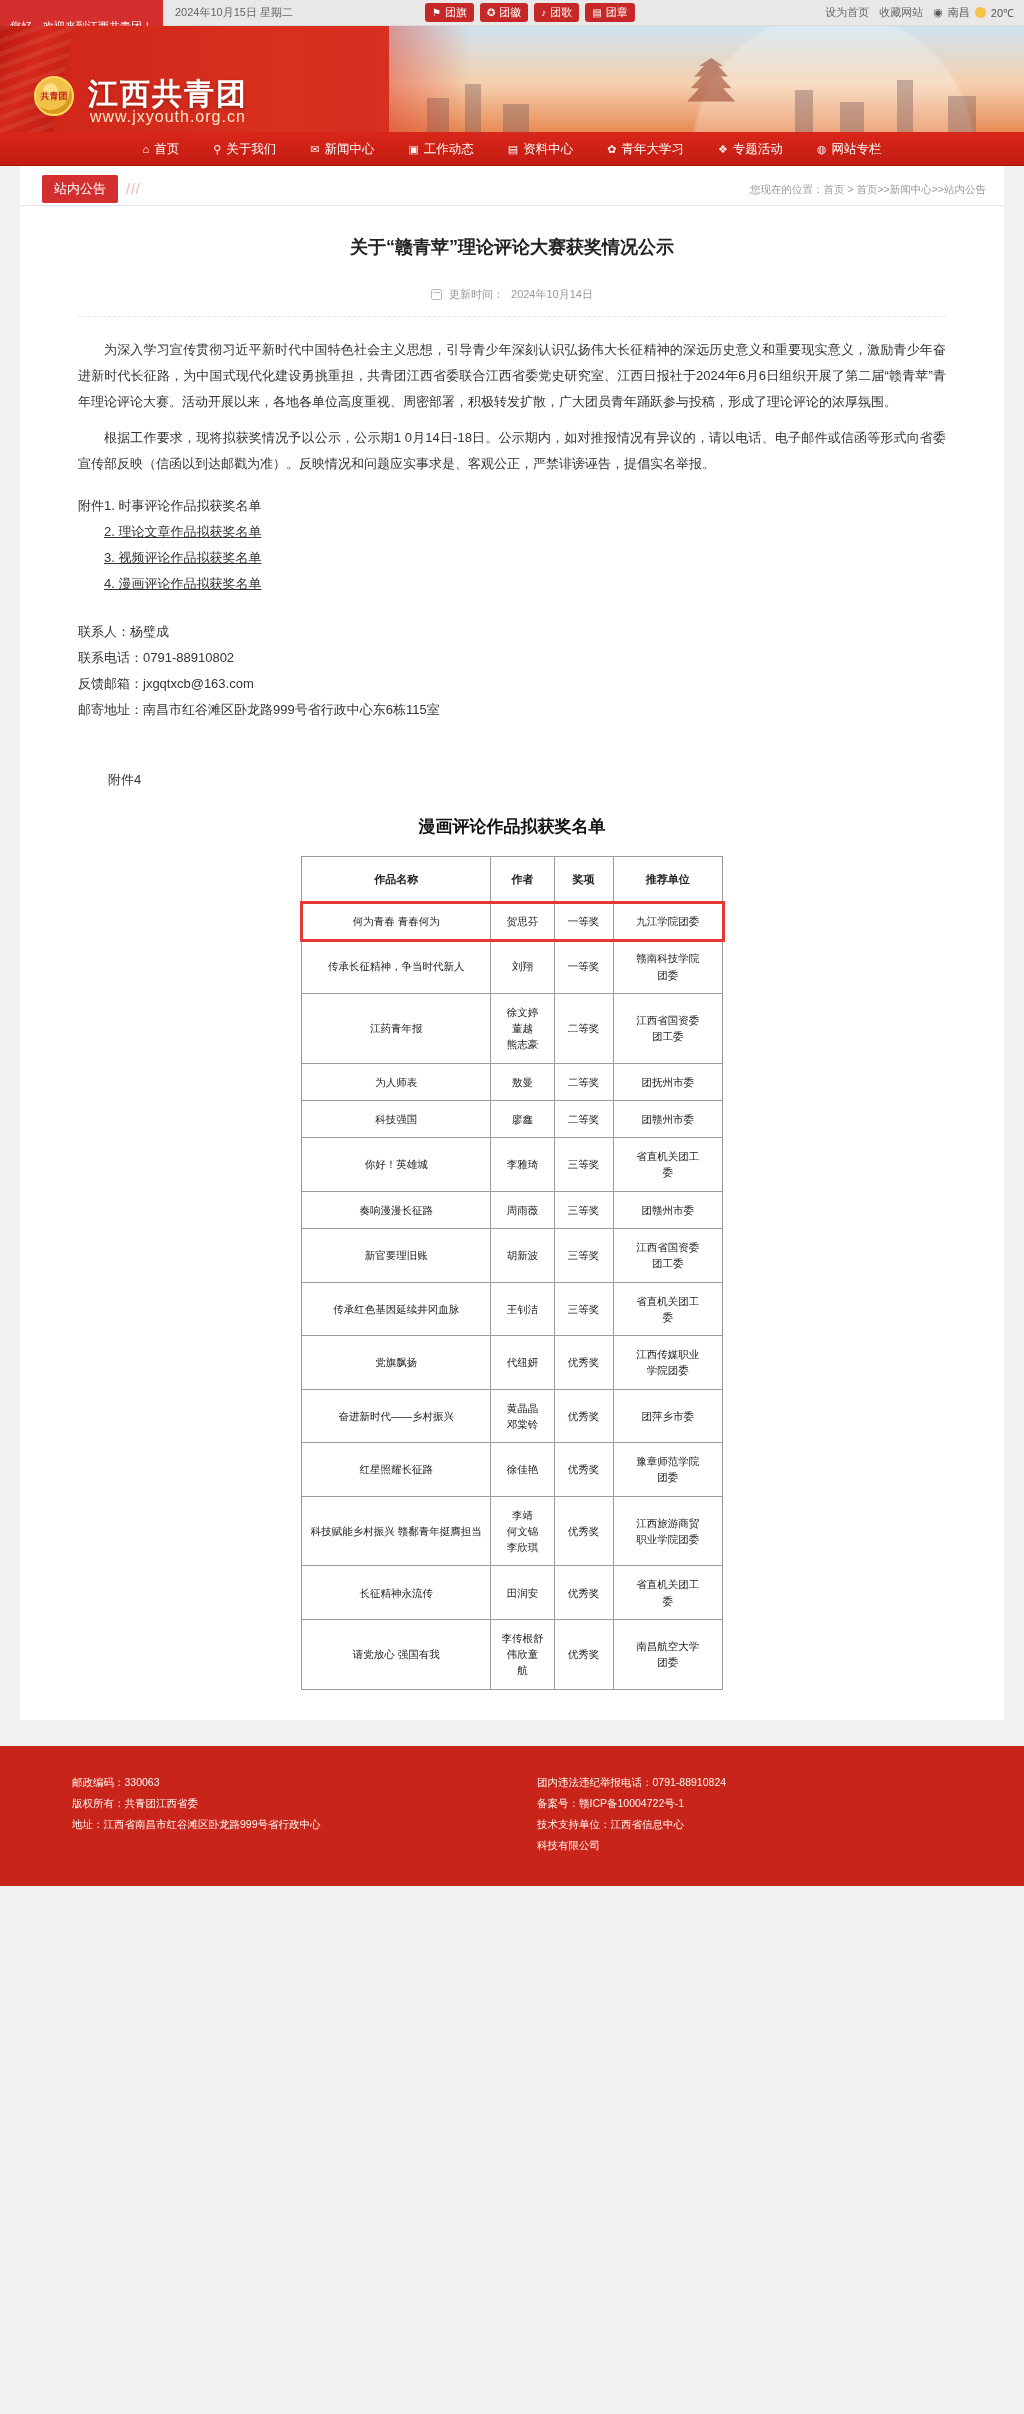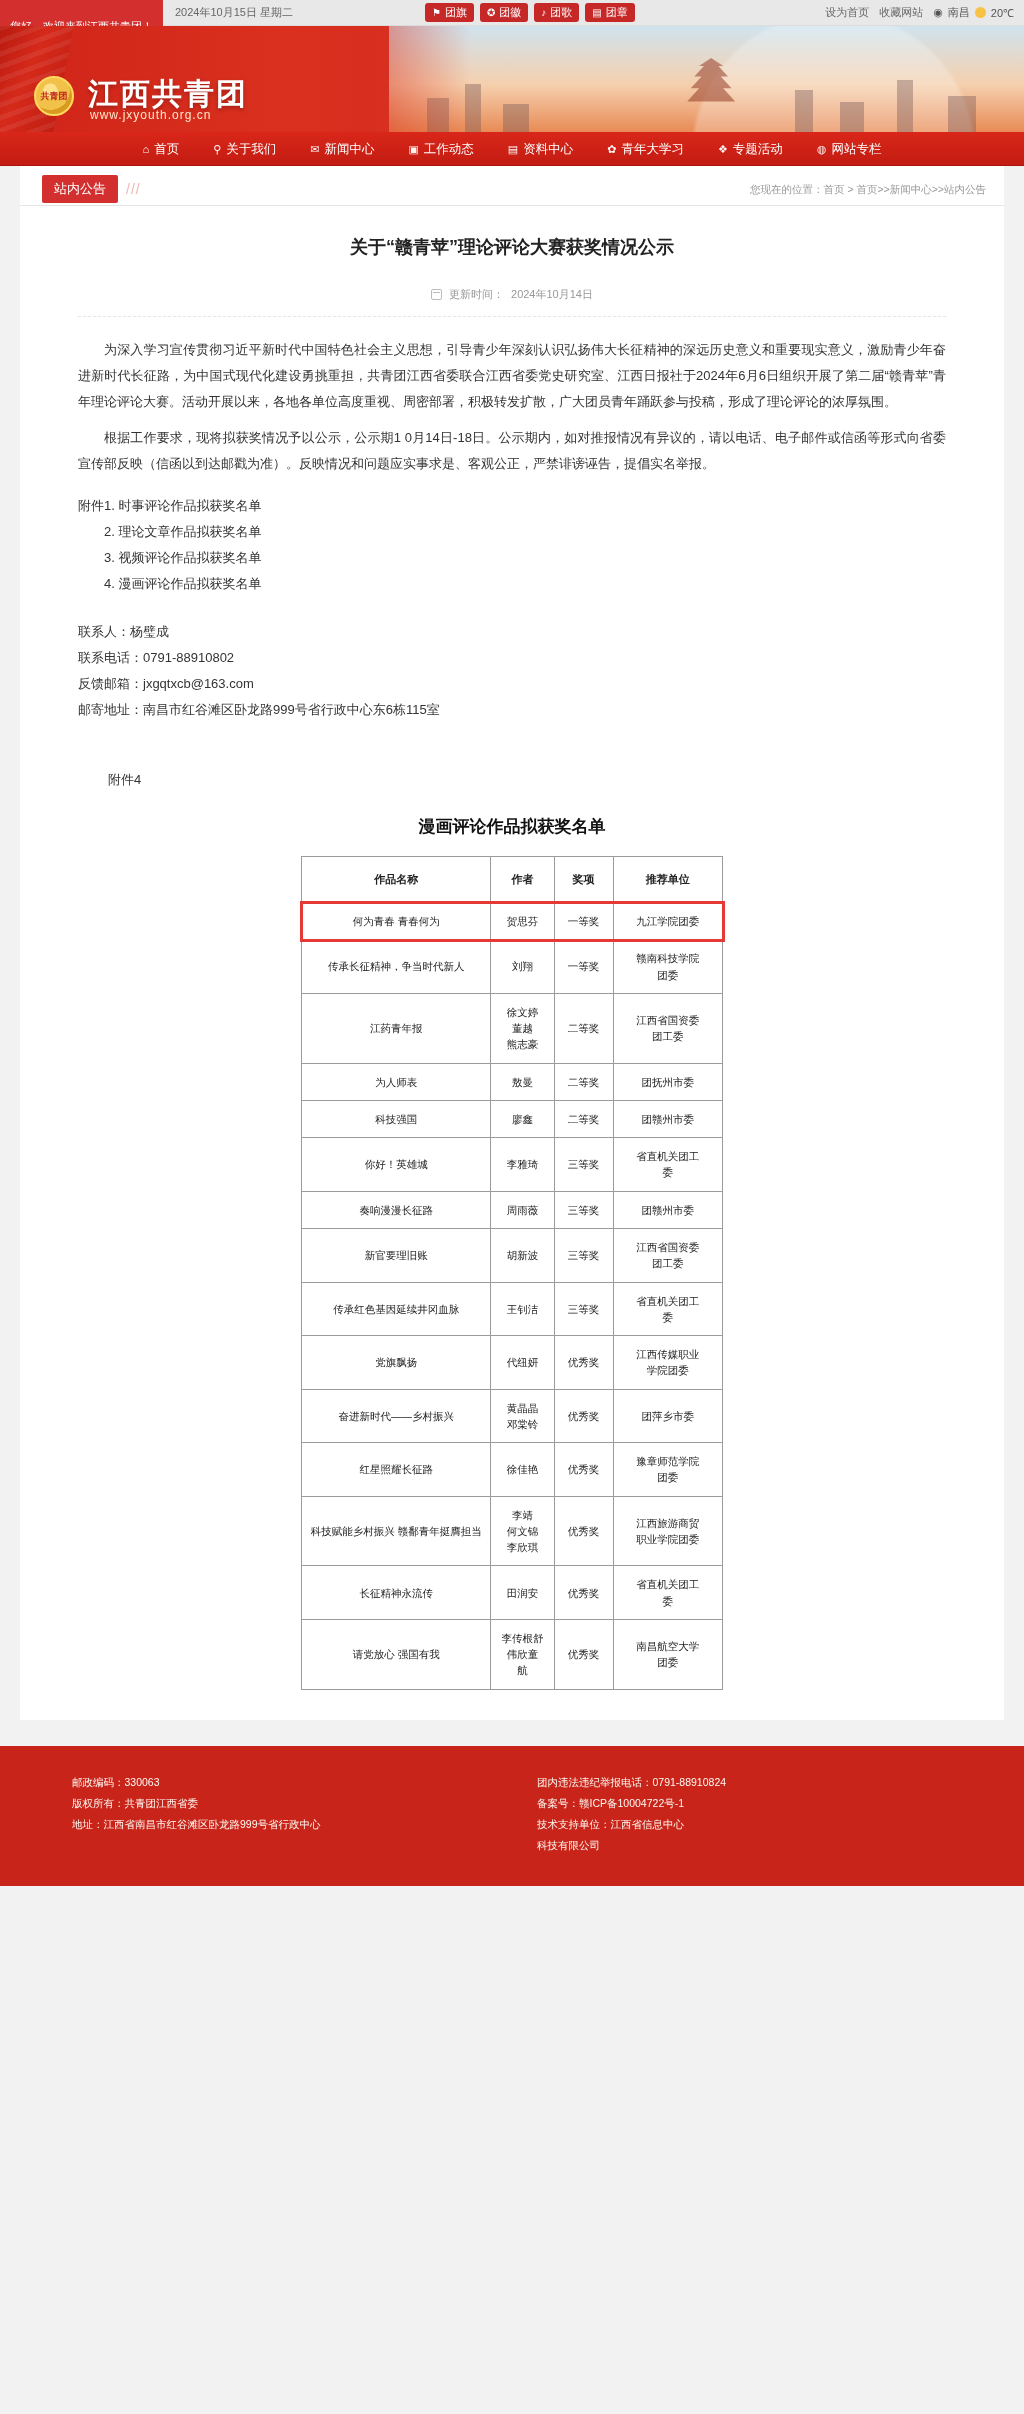--- a/index.html
+++ b/index.html
@@ -111,21 +111,21 @@
     position:absolute; left:88px; top:48px;
     color:#fff;
     font-size:30px;
     font-weight:bold;
     letter-spacing:2px;
     text-shadow:0 2px 4px rgba(0,0,0,.28);
   }
   .banner-url {
     position:absolute; left:90px; top:82px;
     color:#ffe7c9;
-    font-size:12px;
+    font-size:16px;
     letter-spacing:1px;
   }
 
   
   .nav {
     height:34px;
     background:linear-gradient(180deg,#d9271a 0%, #c21b11 100%);
     display:flex;
     align-items:center;
     justify-content:center;
@@ -204,21 +204,21 @@
     line-height:2.0;
     color:#333;
     text-indent:2em;
     margin:0 0 10px;
     text-align:justify;
   }
   .list-block { margin:16px 0 20px; }
   .list-line {
     font-size:13px; line-height:2.0; color:#333;
   }
-  .list-line.indent { padding-left:2em; }
+  .list-line.indent { padding-left:2em;text-decoration:underline; }
   .contact-block { margin:22px 0 0; }
   .contact-line { font-size:13px; line-height:2.0; color:#333; }
 
   
   .attach-label {
     margin:48px 0 0 6px;
     font-size:13px;
     color:#333;
     padding-left:24px;
   }

